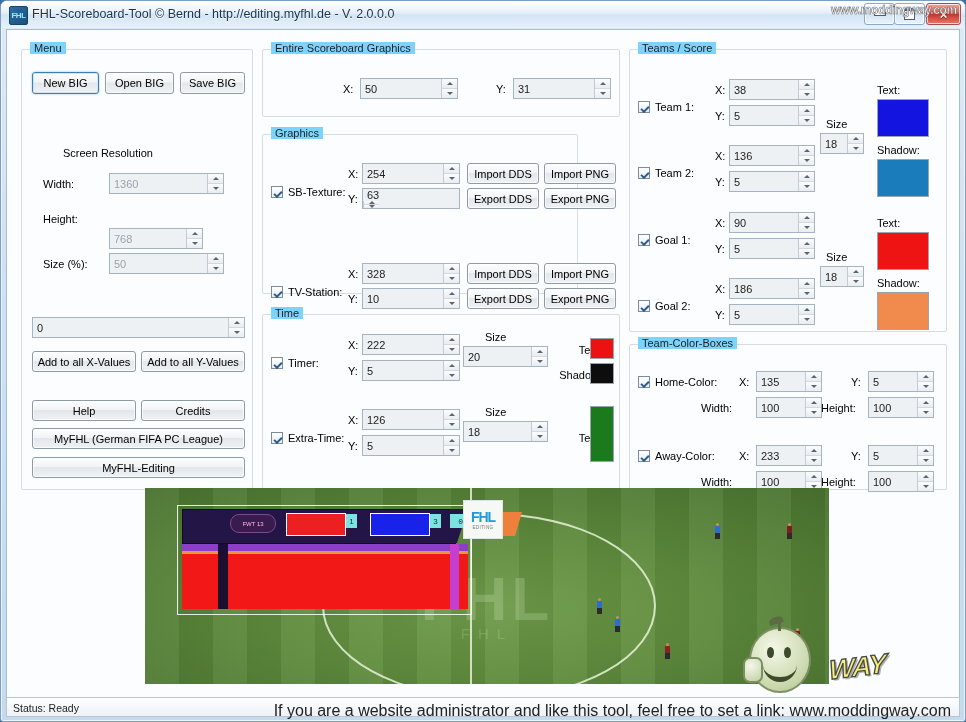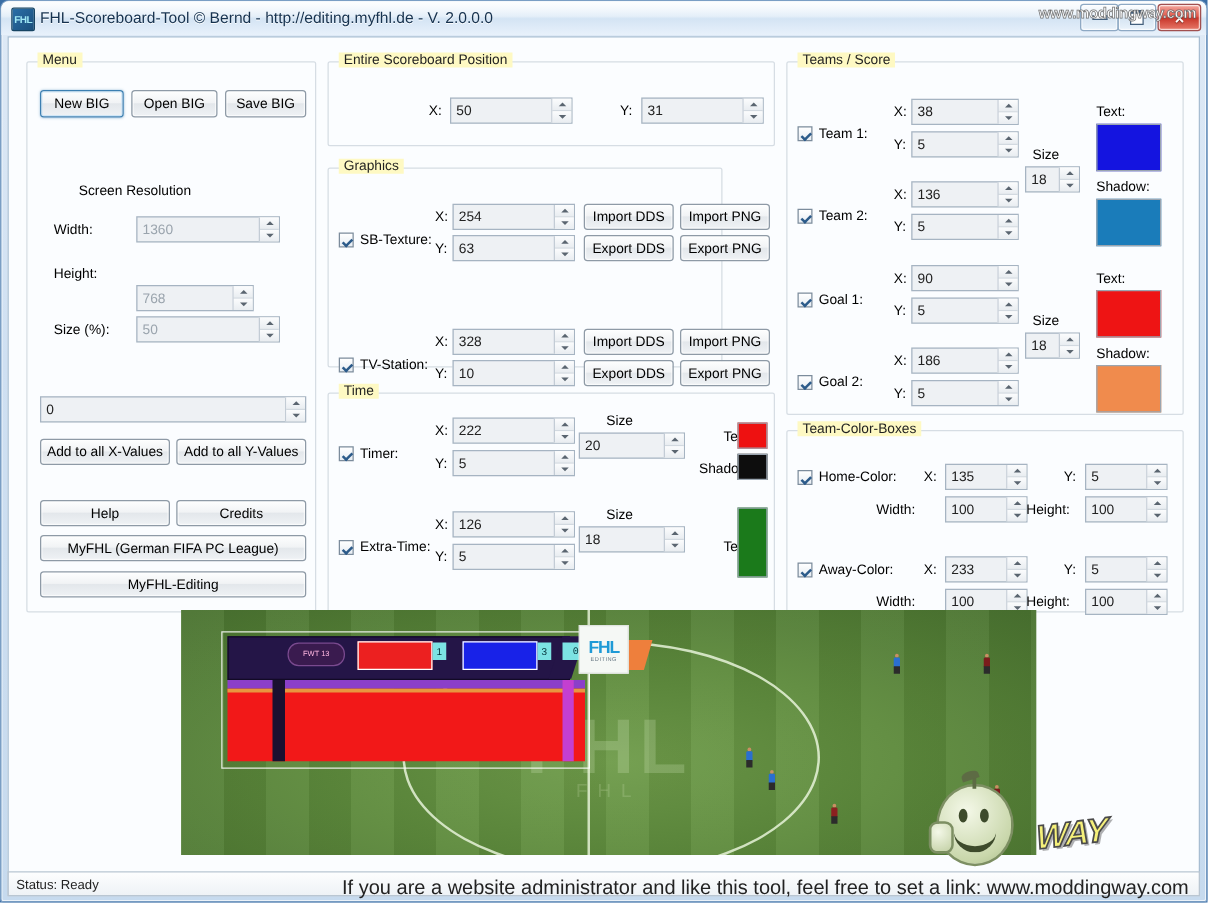--- a/index.html
+++ b/index.html
@@ -68,21 +68,21 @@
     background:#fbfdff;border:1px solid #a7bdd2;box-sizing:border-box;
   }
 
   
   .gb{position:absolute;box-sizing:border-box;}
   .gb .gb-frame{
     position:absolute;left:0;top:7px;right:0;bottom:0;
     border:1px solid #d6dde4;border-radius:2px;
   }
   .gb .gb-title{
-    position:absolute;left:9px;top:0;background:#fef9c3;
+    position:absolute;left:9px;top:0;background:#7dd3fc;
     padding:0 4px;font-size:11px;color:#1f1f1f;white-space:nowrap;
   }
   .gb-body{position:absolute;left:0;top:7px;right:0;bottom:0;}
 
   
   .lbl{position:absolute;font-size:11px;color:#000;white-space:nowrap;}
   .lbl-r{text-align:right;}
 
   
   .btn{
@@ -344,21 +344,21 @@
 
         <div class="btn" style="left:11px;top:351px;width:104px;height:21px;">Help</div>
         <div class="btn" style="left:120px;top:351px;width:104px;height:21px;">Credits</div>
         <div class="btn" style="left:11px;top:379px;width:213px;height:21px;">MyFHL (German FIFA PC League)</div>
         <div class="btn" style="left:11px;top:408px;width:213px;height:21px;">MyFHL-Editing</div>
       </div>
     </div>
 
     <div class="gb" style="left:255px;top:12px;width:358px;height:75px;">
       <div class="gb-frame"></div>
-      <div class="gb-title">Entire Scoreboard Position</div>
+      <div class="gb-title">Entire Scoreboard Graphics</div>
       <div class="gb-body">
         <div class="lbl" style="left:81px;top:34px;">X:</div>
         <div class="nud" style="left:98px;top:29px;width:98px;">
           <div class="val">50</div>
           <div class="spin">
             <div>
                 <i class="ar ar-up"></i>
               </div>
             <div>
                 <i class="ar ar-dn"></i>
@@ -395,21 +395,21 @@
           <div class="spin">
             <div>
                 <i class="ar ar-up"></i>
               </div>
             <div>
                 <i class="ar ar-dn"></i>
               </div>
           </div>
         </div>
         <div class="lbl" style="left:86px;top:59px;">Y:</div>
-        <div class="nud" style="left:100px;top:54px;width:98px;">
+        <div class="nud" style="left:100px;top:54px;width:98px;flex-direction:column;">
           <div class="val">63</div>
           <div class="spin">
             <div>
                 <i class="ar ar-up"></i>
               </div>
             <div>
                 <i class="ar ar-dn"></i>
               </div>
           </div>
         </div>

